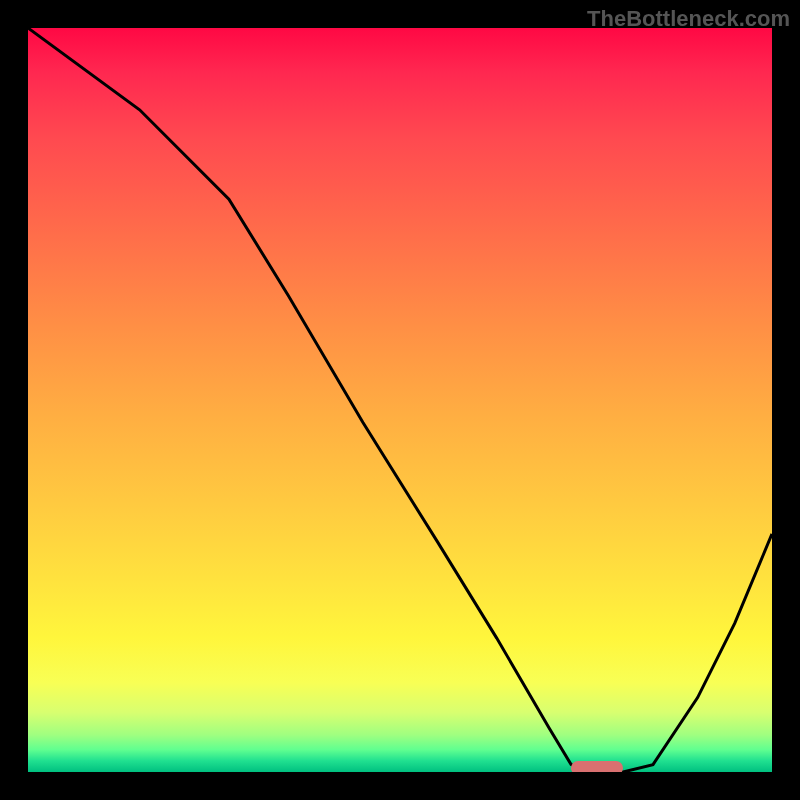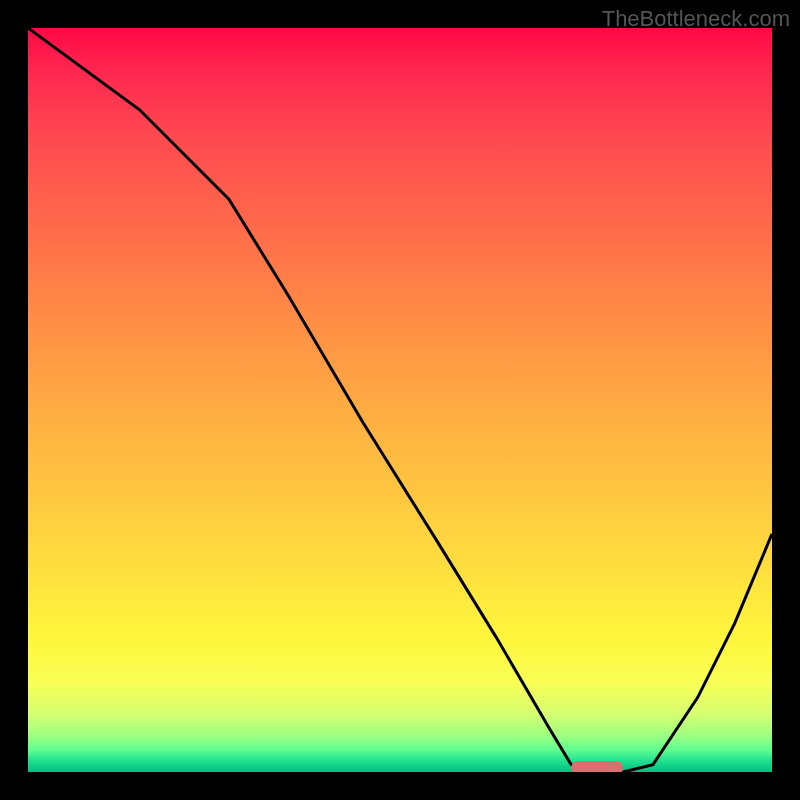--- a/index.html
+++ b/index.html
@@ -9,21 +9,21 @@
     background: #000;
     position: relative;
     font-family: Arial, sans-serif;
   }
   .watermark {
     position: absolute;
     top: 6px;
     right: 10px;
     color: #555;
     font-size: 22px;
-    font-weight: 400;
+    font-weight: 700;
     z-index: 10;
   }
   .plot-frame {
     position: absolute;
     top: 28px;
     left: 28px;
     width: 744px;
     height: 744px;
     background: #000;
   }

